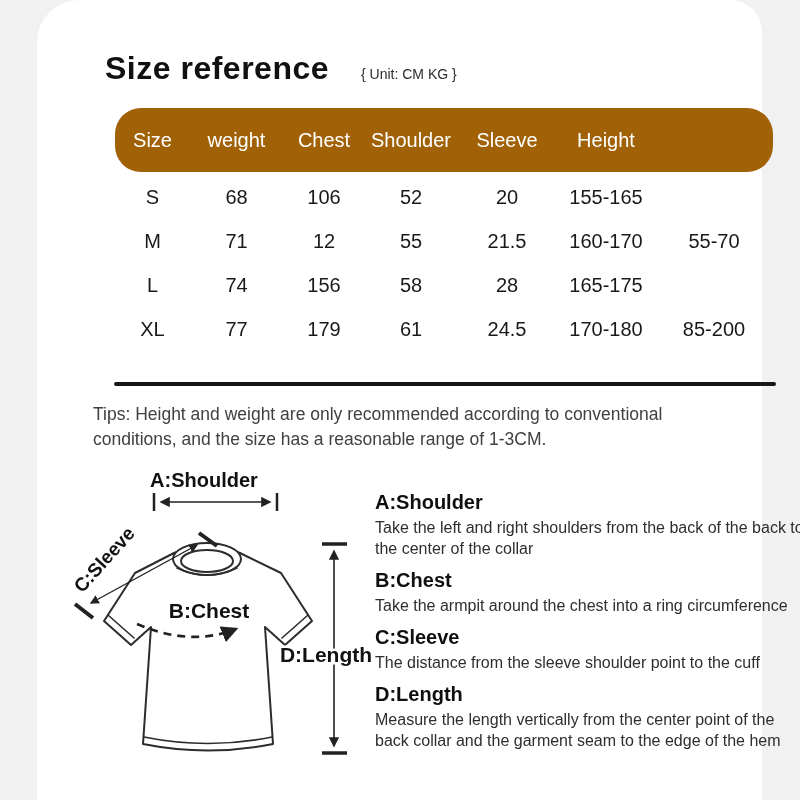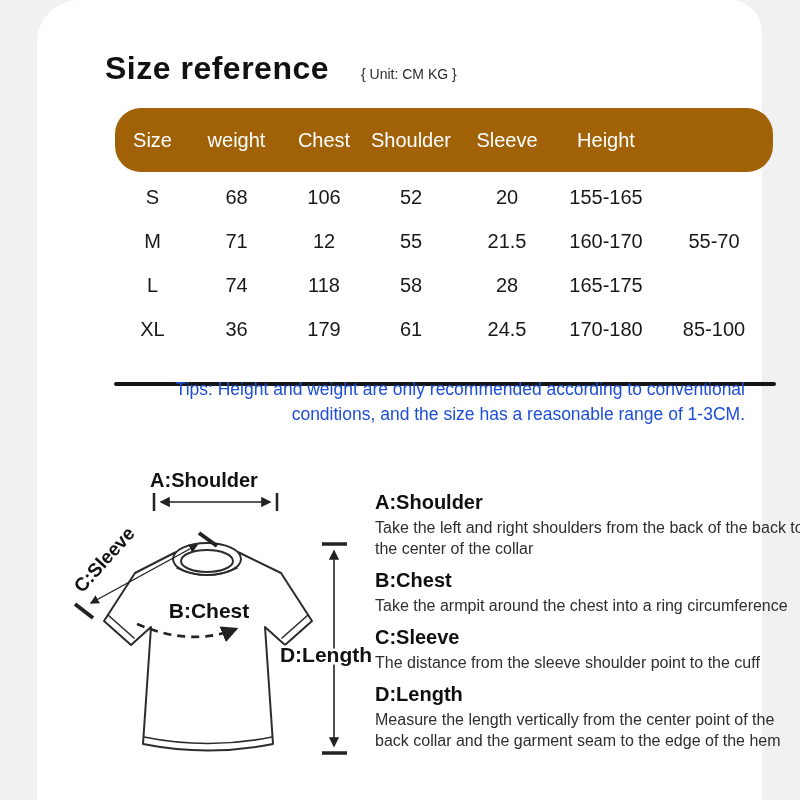--- a/index.html
+++ b/index.html
@@ -43,22 +43,22 @@
     font-size:20px; color:#191919;
   }
   .trow > div { text-align:center; }
 
   
   .divider {
     position:absolute; left:77px; top:382px; width:662px; height:4px;
     background:#161616; border-radius:2px;
   }
   .tips {
-    position:absolute; left:56px; top:377px; width:652px;
-    text-align:right; font-size:17.5px; line-height:25px; color:#1d4ed8;
+    position:absolute; left:56px; top:402px; width:652px;
+    text-align:left; font-size:17.5px; line-height:25px; color:#404040;
   }
 
   
   .diagram-svg { position:absolute; left:0; top:460px; width:345px; height:340px; }
 
   
   .guide { position:absolute; left:338px; top:491px; width:432px; }
   .guide-block { margin-bottom:10px; }
   .guide-heading { font-size:20px; font-weight:bold; color:#0f0f0f; margin-bottom:3px; }
   .guide-body { font-size:16px; line-height:21px; color:#2e2e2e; }
@@ -96,33 +96,33 @@
         <div>71</div>
         <div>12</div>
         <div>55</div>
         <div>21.5</div>
         <div>160-170</div>
         <div>55-70</div>
       </div>
       <div class="trow">
         <div>L</div>
         <div>74</div>
-        <div>118</div>
+        <div>156</div>
         <div>58</div>
         <div>28</div>
         <div>165-175</div>
       </div>
       <div class="trow">
         <div>XL</div>
-        <div>36</div>
+        <div>77</div>
         <div>179</div>
         <div>61</div>
         <div>24.5</div>
         <div>170-180</div>
-        <div>85-100</div>
+        <div>85-200</div>
       </div>
     </div>
   </div>
 
   <div class="divider"></div>
 
   <div class="tips">Tips: Height and weight are only recommended according to conventional conditions, and the size has a reasonable range of 1-3CM.</div>
 
   <svg class="diagram-svg" viewBox="0 0 345 340" xmlns="http://www.w3.org/2000/svg">
     <defs>

